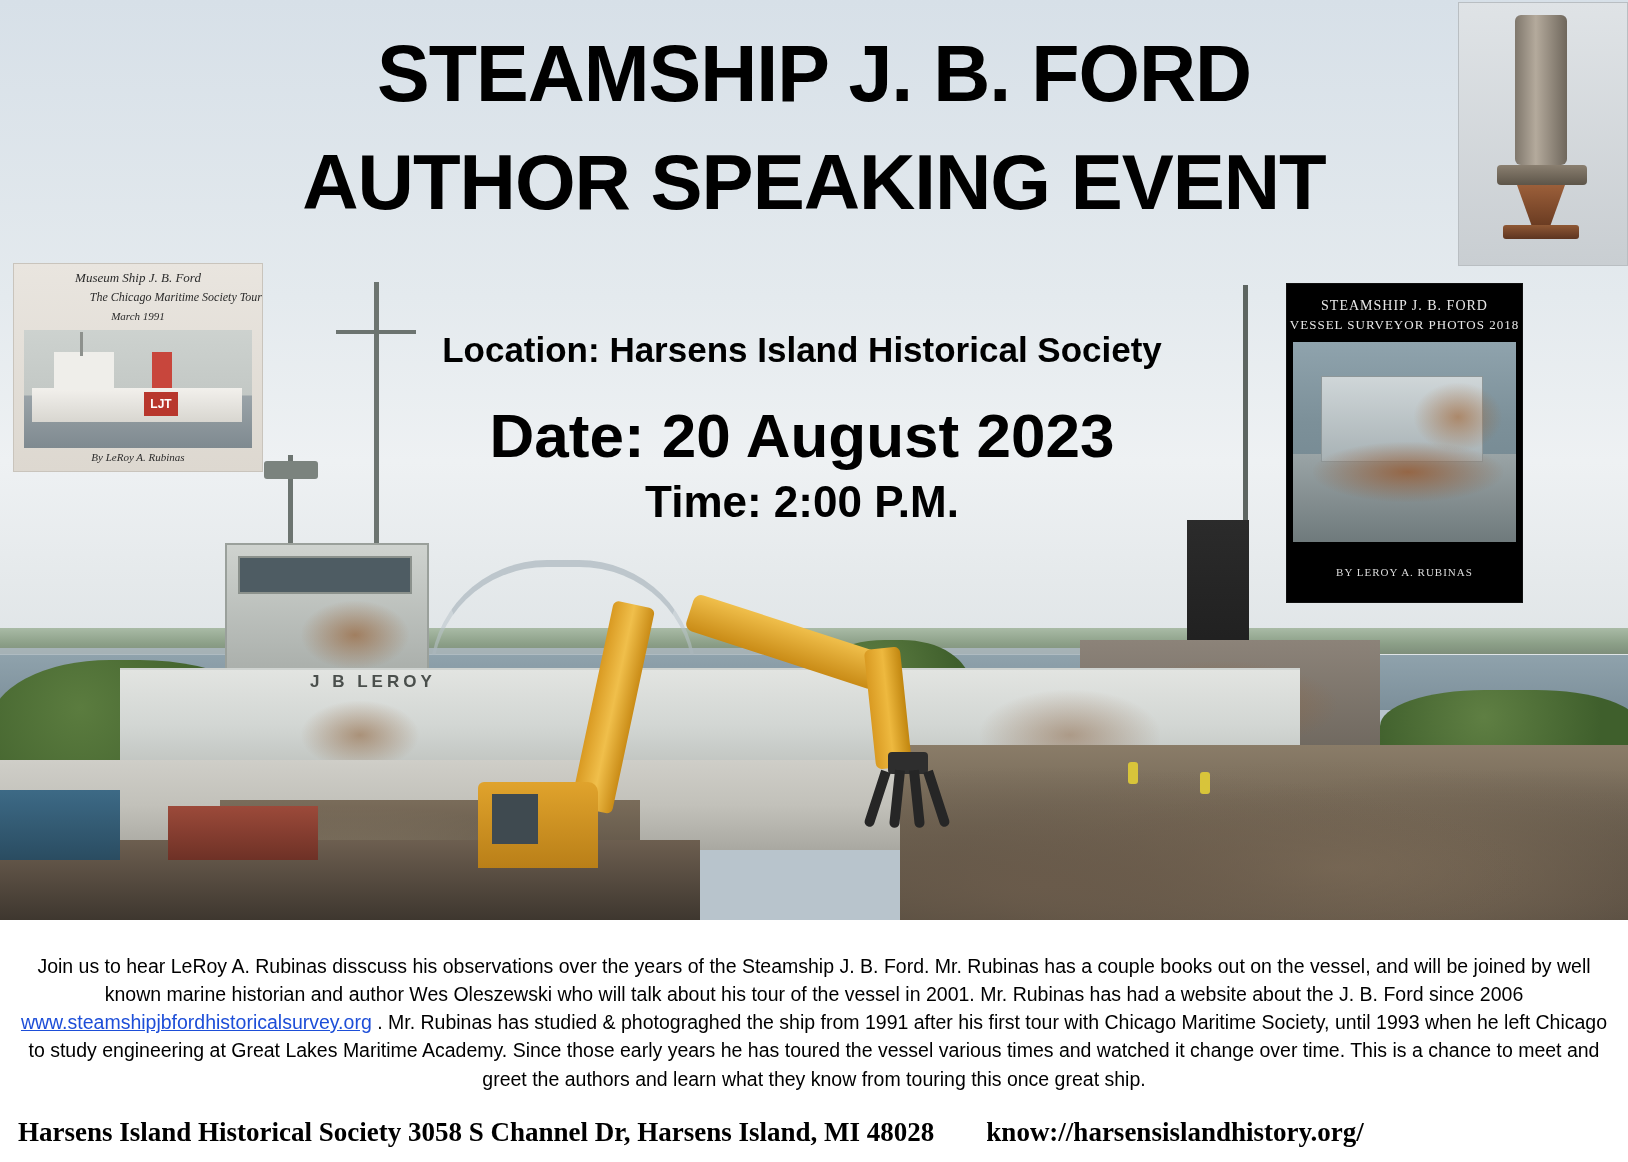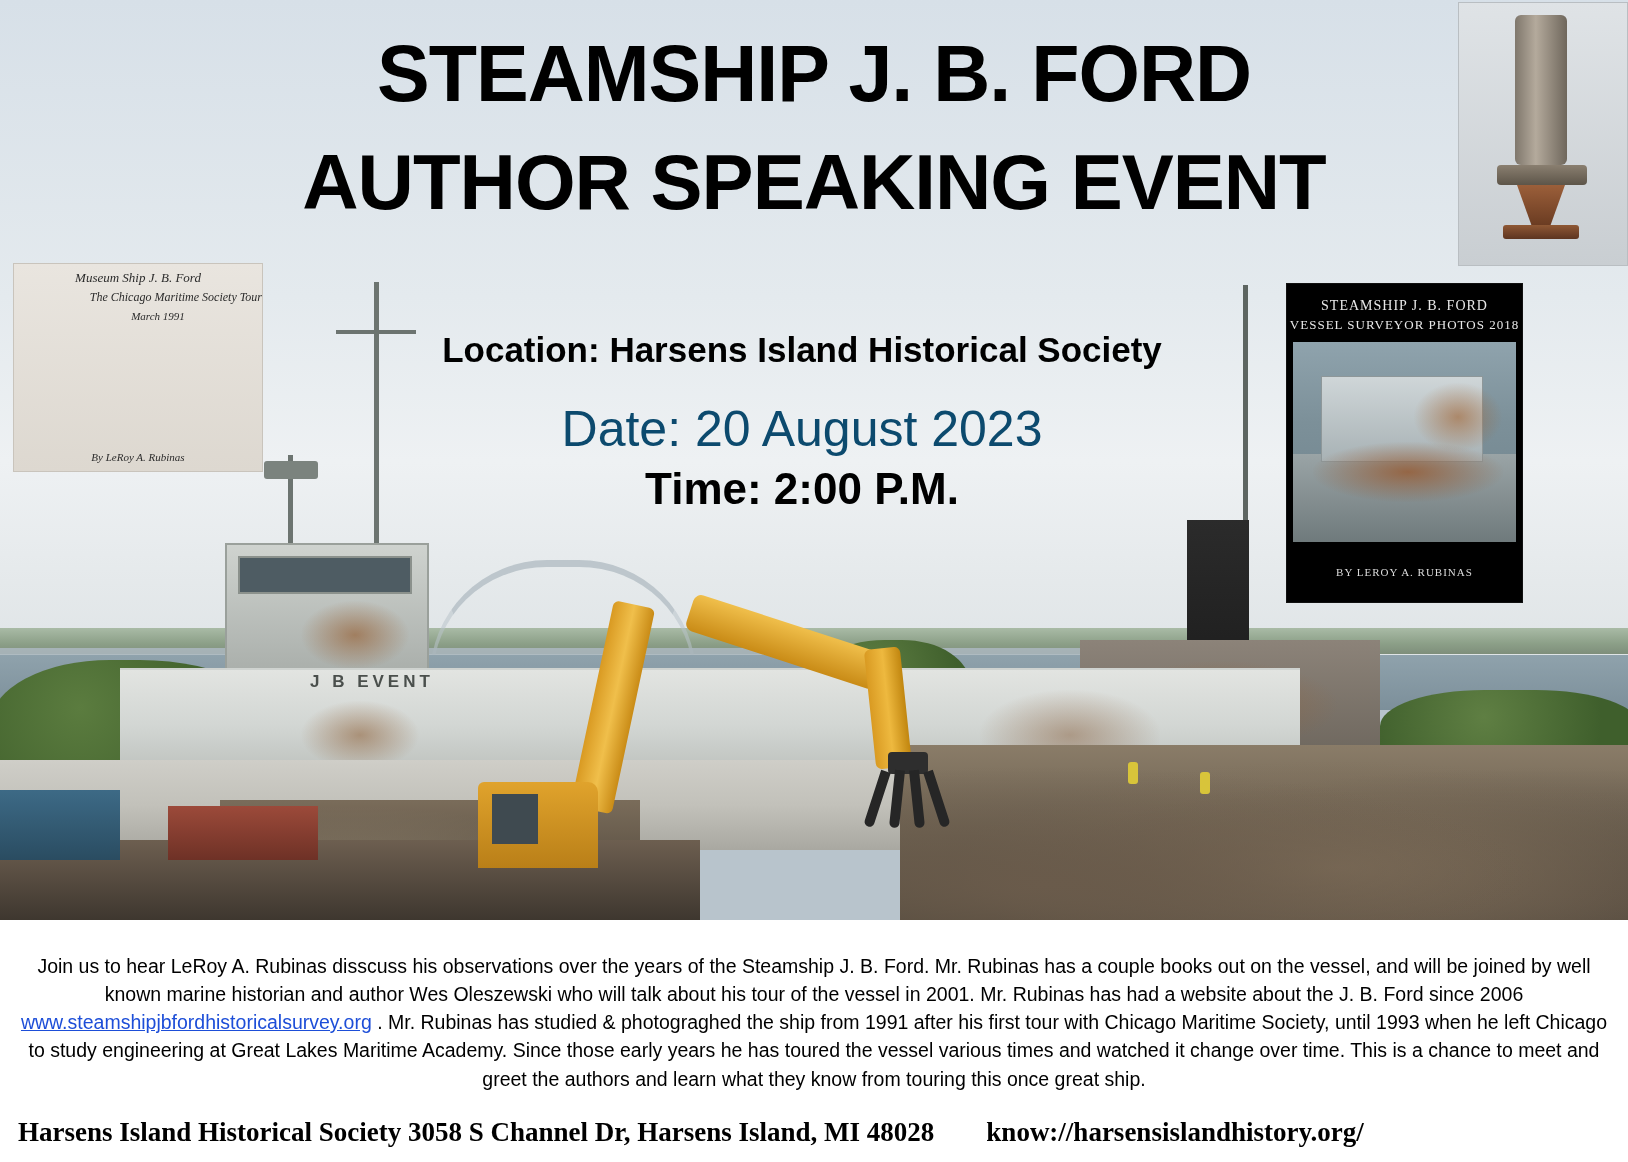--- a/index.html
+++ b/index.html
@@ -332,23 +332,23 @@
   }
   .location-line {
     font-family: "Liberation Sans", sans-serif;
     font-weight: bold;
     font-size: 35px;
     color: #000;
     margin-bottom: 30px;
   }
   .date-line {
     font-family: "Liberation Sans", sans-serif;
-    font-weight: normal;
-    font-size: 50px;
-    color: #0c4a6e;
+    font-weight: bold;
+    font-size: 62px;
+    color: #000000;
     margin-bottom: 6px;
   }
   .time-line {
     font-family: "Liberation Sans", sans-serif;
     font-weight: bold;
     font-size: 44px;
     color: #000000;
   }
 
   
@@ -377,21 +377,20 @@
     font-size: 12px;
     color: #2b2b2b;
   }
   .inset-book-left .bk-t3 {
     position: absolute; left: 0; top: 46px; width: 100%;
     text-align: center;
     font-family: "Liberation Serif", serif;
     font-style: italic;
     font-size: 11px;
     color: #2b2b2b;
-    padding-left: 20px;
   }
   .inset-book-left .bk-author {
     position: absolute; left: 0; bottom: 8px; width: 100%;
     text-align: center;
     font-family: "Liberation Serif", serif;
     font-style: italic;
     font-size: 11px;
     color: #2b2b2b;
   }
   .inset-book-left .photo {
@@ -584,21 +583,21 @@
   <div class="deckhouse-windows"></div>
   <div class="deckhouse-rust"></div>
 
   <div class="aft-house"></div>
   <div class="aft-rust"></div>
 
   <div class="hull"></div>
   <div class="hull-rust-a"></div>
   <div class="hull-rust-b"></div>
   <div class="hull-shadow"></div>
-  <div class="hull-name">J B EVENT</div>
+  <div class="hull-name">J B LEROY</div>
 
   <div class="seawall"></div>
   <div class="scrap-right"></div>
   <div class="scrap-mid"></div>
   <div class="scrap-left"></div>
   <div class="blue-bin"></div>
   <div class="red-bin"></div>
 
   <div class="excavator-boom"></div>
   <div class="excavator-arm"></div>
@@ -624,20 +623,27 @@
   <div class="event-info">
     <div class="location-line">Location: Harsens Island Historical Society</div>
     <div class="date-line">Date: 20 August 2023</div>
     <div class="time-line">Time: 2:00 P.M.</div>
   </div>
 
   <div class="inset-book-left">
     <div class="bk-t1">Museum Ship J. B. Ford</div>
     <div class="bk-t2">The Chicago Maritime Society Tour</div>
     <div class="bk-t3">March 1991</div>
+    <div class="photo">
+      <div class="ilp-hull"></div>
+      <div class="ilp-house"></div>
+      <div class="ilp-stack"></div>
+      <div class="ilp-mast"></div>
+      <div class="ilp-logo">LJT</div>
+    </div>
     <div class="bk-author">By LeRoy A. Rubinas</div>
   </div>
 
   <div class="inset-book-right">
     <div class="title1">STEAMSHIP J. B. FORD</div>
     <div class="title2">VESSEL SURVEYOR PHOTOS 2018</div>
     <div class="photo">
       <div class="ibr-deck"></div>
       <div class="ibr-house"></div>
       <div class="ibr-rust1"></div>

